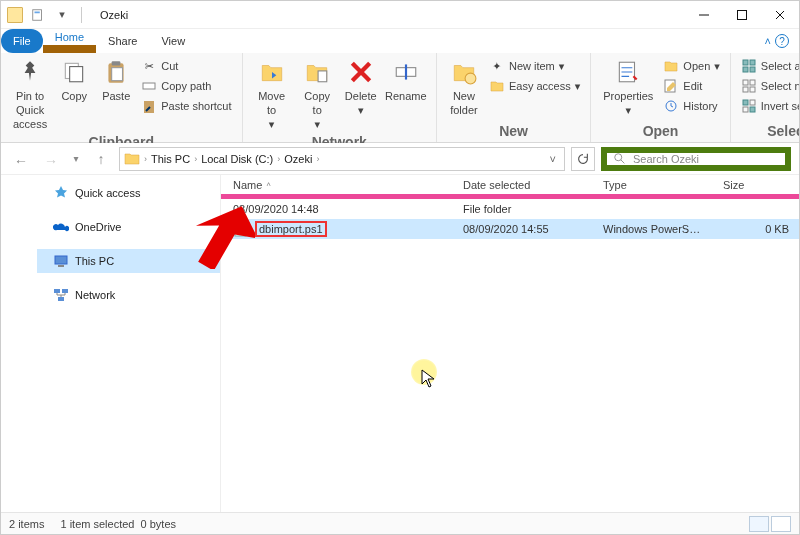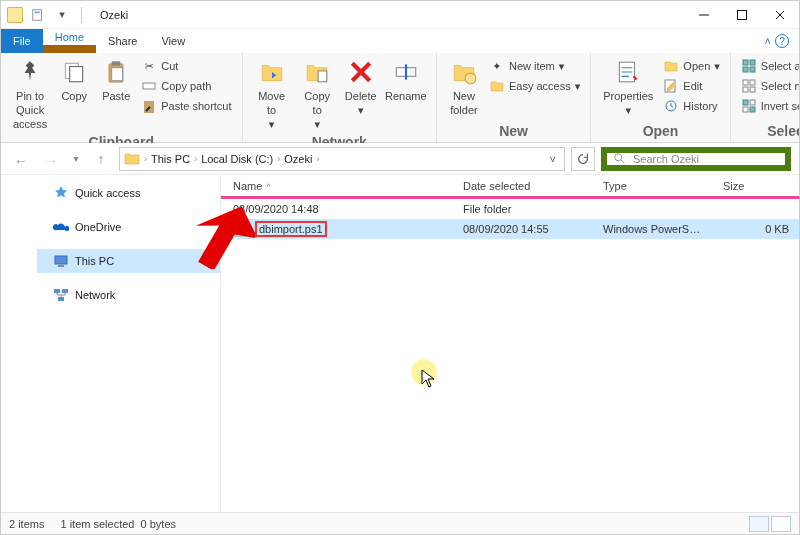--- a/index.html
+++ b/index.html
@@ -12,21 +12,21 @@
 .qat-item { width: 18px; height: 18px; display: flex; align-items: center; justify-content: center; color: #555; }
 .titlebar-sep { width: 1px; height: 16px; background: #ccc; margin: 0 4px; }
 .titlebar-title { padding-left: 8px; color: #222; }
 .titlebar-spacer { flex: 1; }
 .win-controls { display: flex; }
 .win-btn { width: 38px; height: 28px; display: flex; align-items: center; justify-content: center; color: #111; font-size: 12px; }
 
 
 .ribbon-tabs { height: 24px; display: flex; align-items: center; background: #fff; }
 .ribbon-tab { padding: 4px 12px; color: #333; display: flex; align-items: center; height: 100%; }
-.ribbon-tab.file { background: #1979ca; color: #fff; }
+.ribbon-tab.file { background: #1979ca; color: #fff; border-radius: 12px; }
 .ribbon-tab.active { border-bottom: 8px solid #a16207; color: #1979ca; }
 .ribbon-tabs-spacer { flex: 1; }
 .ribbon-help { padding-right: 10px; color: #1979ca; display: flex; gap: 4px; align-items: center; }
 
 
 .ribbon { height: 90px; background: #f8f8f8; border-bottom: 1px solid #d8d8d8; display: flex; align-items: stretch; user-select: none; }
 .ribbon-group { display: flex; flex-direction: column; padding: 2px 6px 0; border-right: 1px solid #e2e2e2; }
 .ribbon-group-content { display: flex; align-items: flex-start; flex: 1; }
 .ribbon-group-label { text-align: center; color: #666; font-size: 14px; padding: 1px 0 3px; font-weight: bold; }
 .big-btn { display: flex; flex-direction: column; align-items: center; padding: 2px 6px; min-width: 42px; color: #444; }
@@ -49,21 +49,21 @@
 
 
 .main { flex: 1; display: flex; min-height: 0; padding-left: 36px; }
 .sidebar { width: 190px; border-right: 1px solid #eee; padding: 6px 0; }
 .sidebar-item { display: flex; align-items: center; gap: 6px; padding: 4px 8px 4px 16px; color: #222; }
 .sidebar-item.selected { background: #cce8ff; }
 .sidebar-item .s-ico { width: 16px; height: 16px; }
 .sidebar-sep { height: 10px; }
 
 .filelist { flex: 1; display: flex; flex-direction: column; position: relative; }
-.headers { display: grid; grid-template-columns: 230px 140px 120px 80px; height: 24px; align-items: center; color: #444; border-bottom: 3px solid #ec4899; padding-left: 8px; }
+.headers { display: grid; grid-template-columns: 230px 140px 120px 80px; height: 24px; align-items: center; color: #444; border-bottom: 5px solid #ec4899; padding-left: 8px; }
 .headers div { padding-left: 4px; display: flex; align-items: center; gap: 4px; }
 .headers .sort { font-size: 8px; color: #888; }
 .row { display: grid; grid-template-columns: 230px 140px 120px 80px; height: 20px; align-items: center; padding-left: 8px; color: #333; }
 .row.selected { background: #cce8ff; }
 .row .cell { padding-left: 4px; display: flex; align-items: center; gap: 6px; white-space: nowrap; overflow: hidden; }
 .row .ficon { width: 16px; height: 16px; flex-shrink: 0; }
 .row.selected .filename-highlight { border: 2px solid #e33; padding: 0 2px; }
 
 
 .statusbar { height: 22px; border-top: 1px solid #e5e5e5; display: flex; align-items: center; padding: 0 8px; color: #444; gap: 16px; background: #fafafa; }

